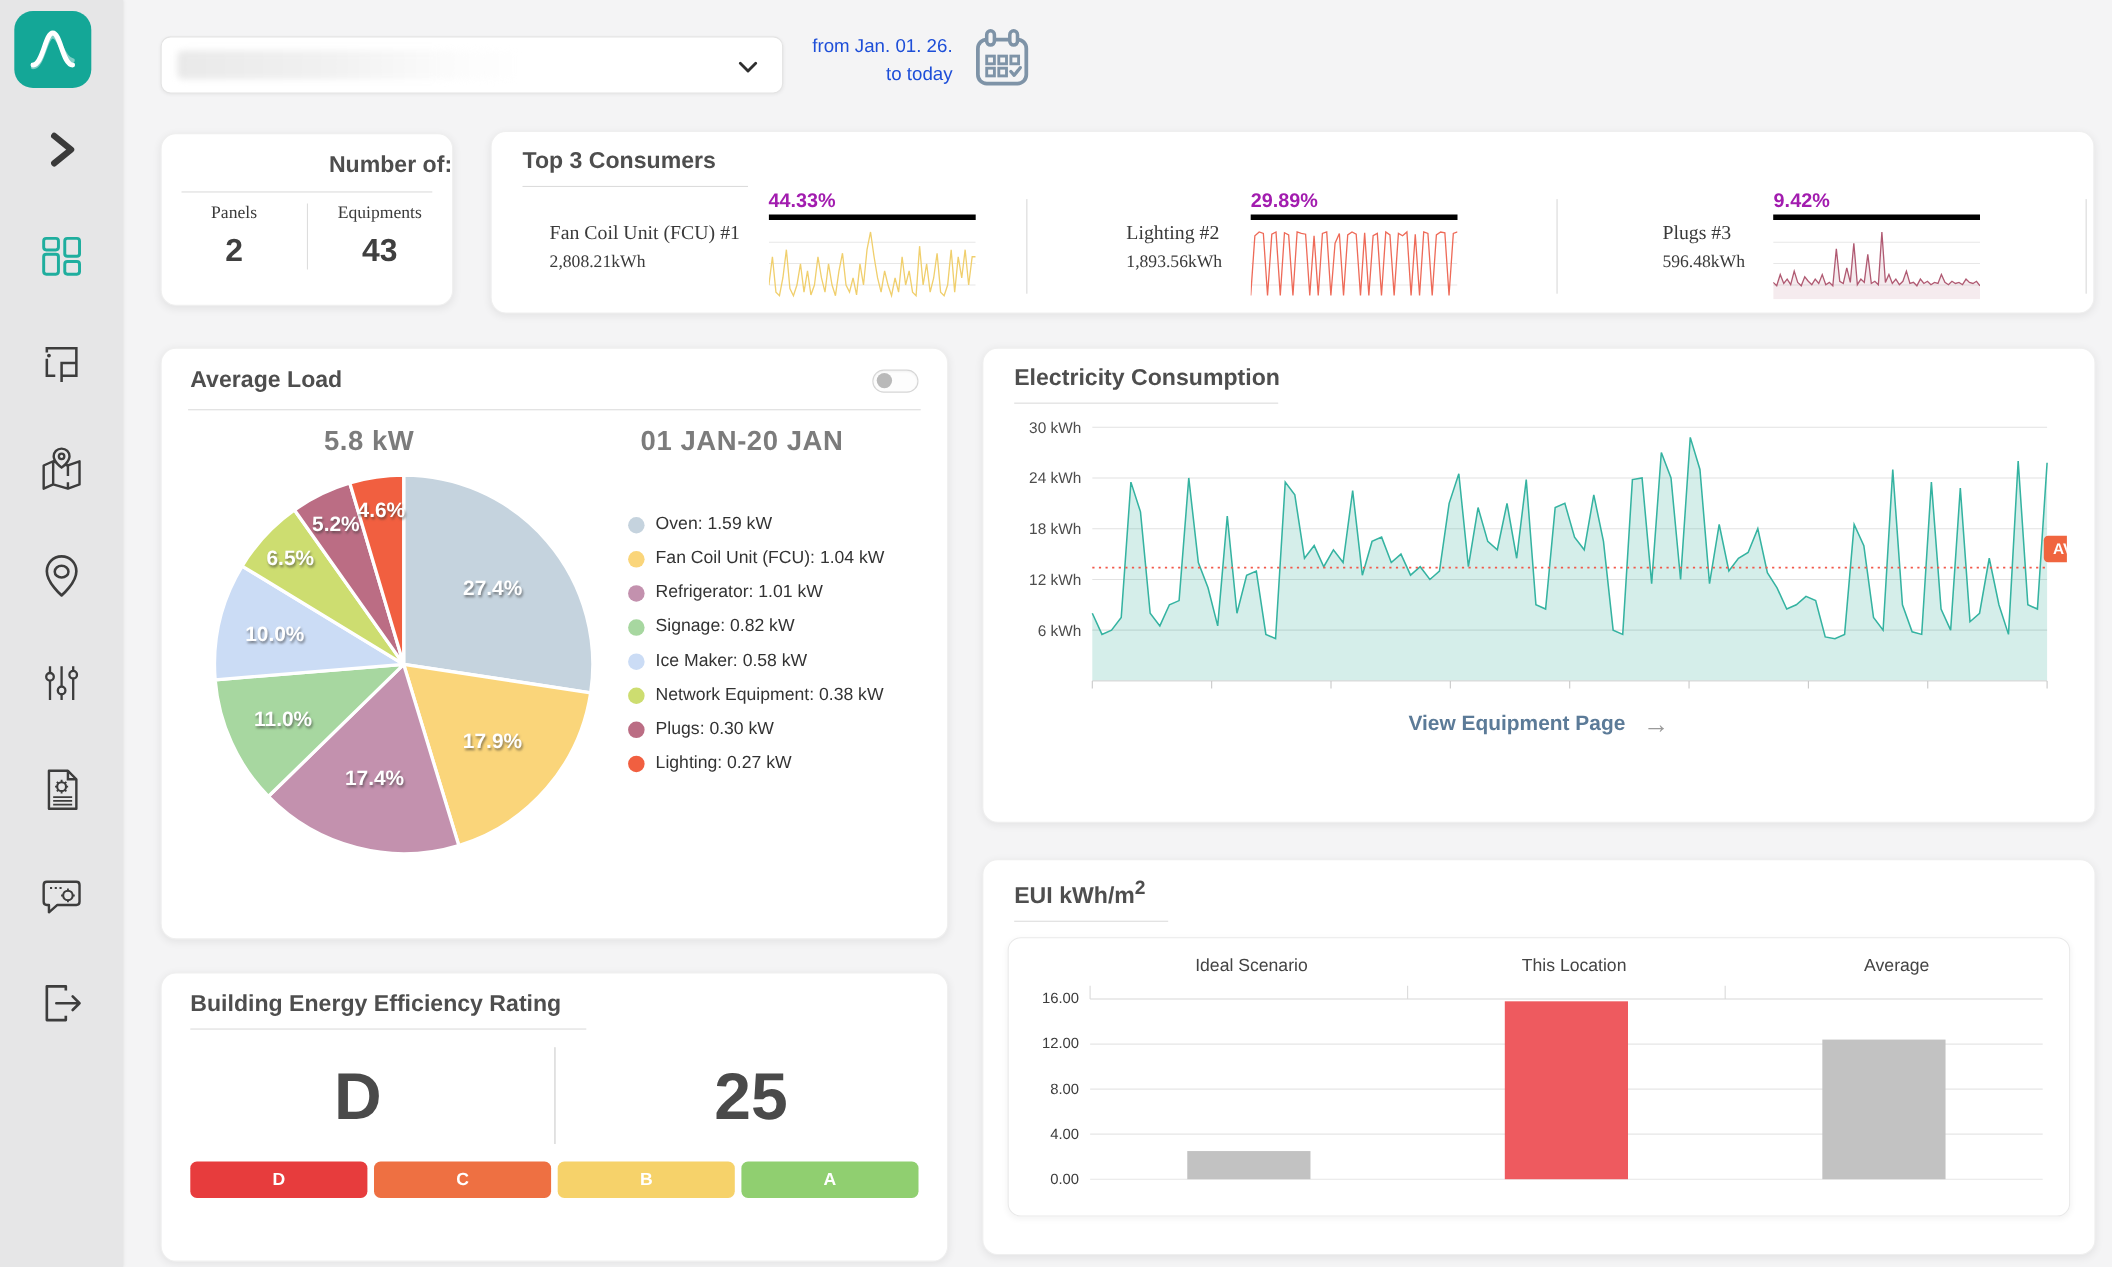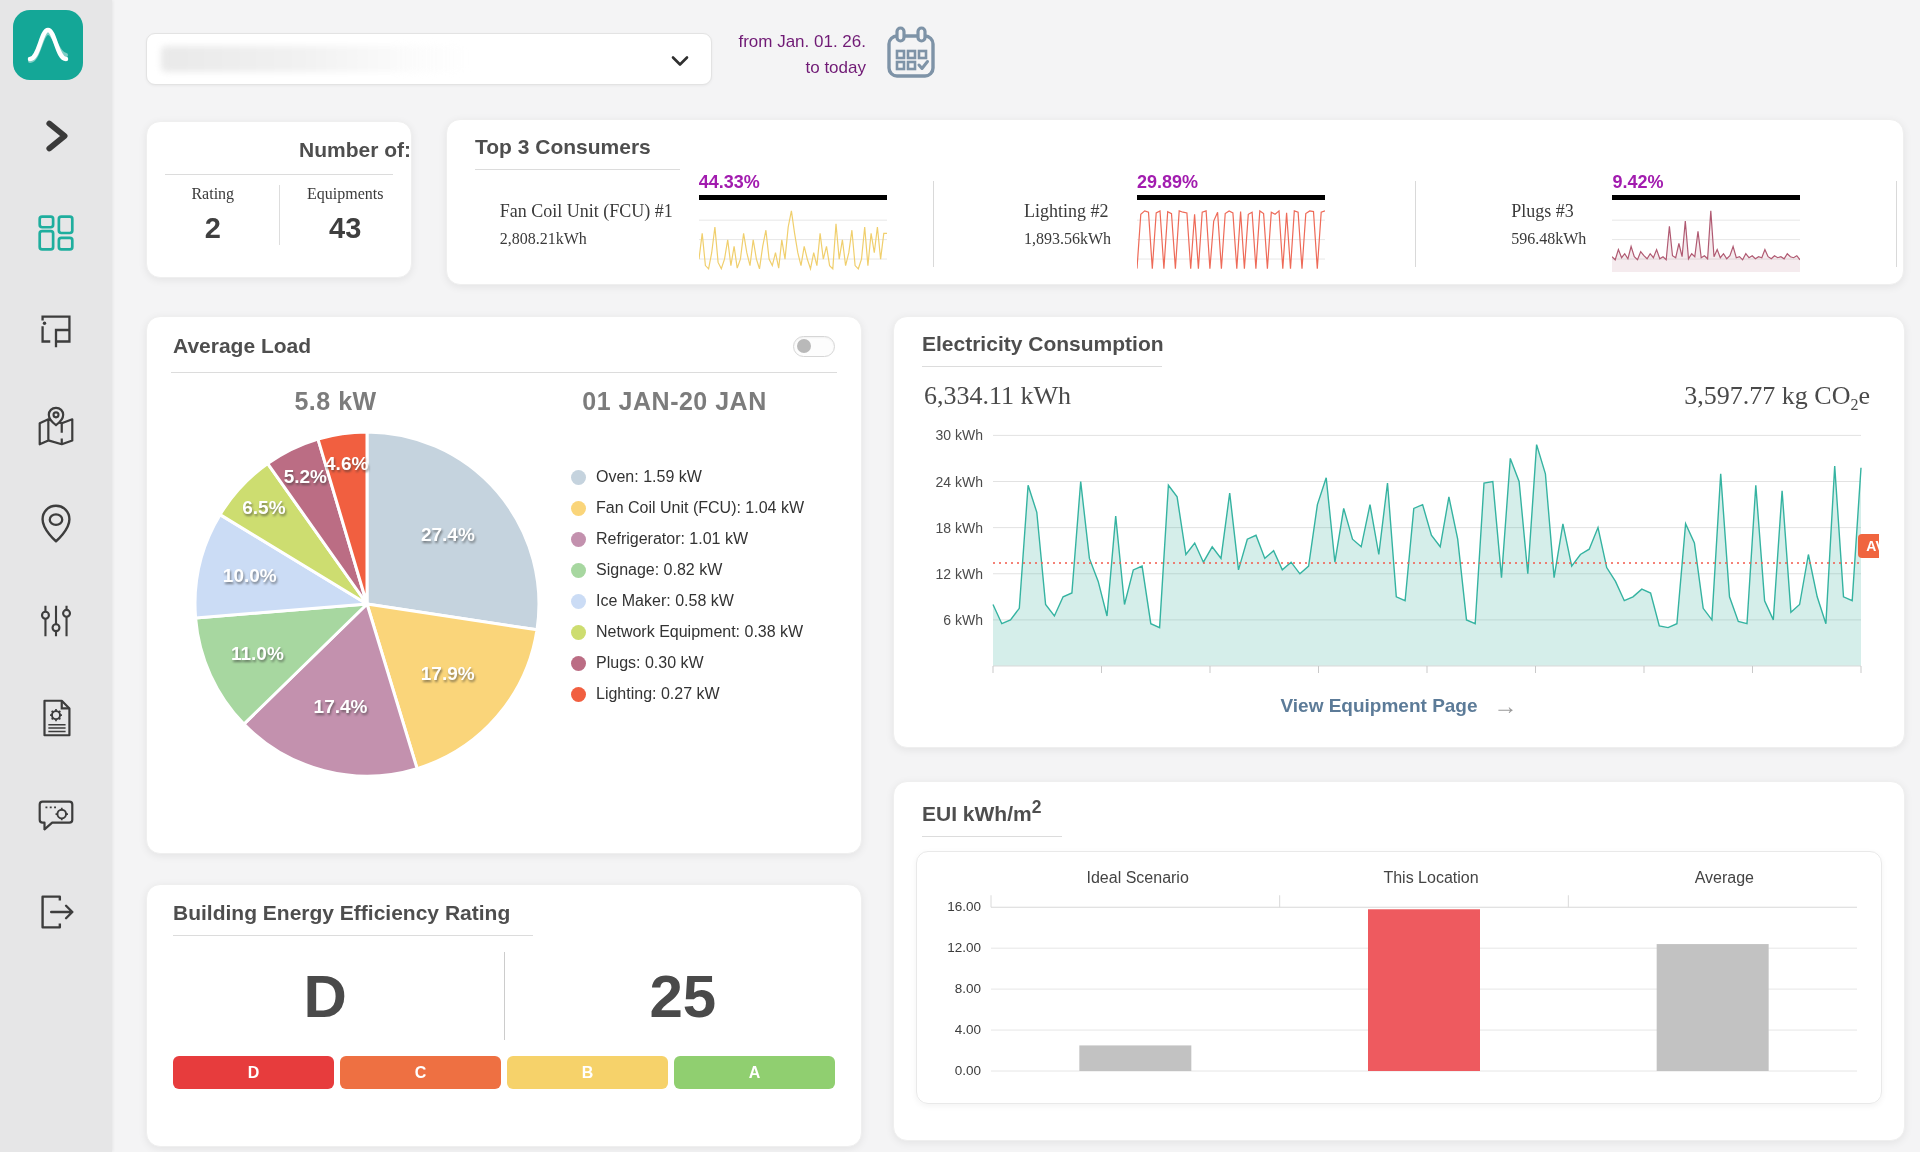--- a/index.html
+++ b/index.html
@@ -18,21 +18,21 @@
 
   
   .select-box { position:absolute; left:146px; top:33px; width:566px; height:52px; background:#fff;
                 border:1px solid #e3e3e3; border-radius:9px; box-shadow:0 1px 3px rgba(0,0,0,.05);
                 display:flex; align-items:center; cursor:pointer; }
   .select-blur { margin-left:14px; width:310px; height:26px; border-radius:5px;
                  background:linear-gradient(90deg,#e9e9e9 0%,#f1f1f1 45%,#fafafa 75%,rgba(255,255,255,0) 100%);
                  filter:blur(3px); }
   .select-chevron { position:absolute; right:20px; top:16px; }
   .date-range { position:absolute; left:700px; top:29px; width:166px; text-align:right; font-size:17px;
-                color:#701a75; line-height:1.55; }
+                color:#1d4ed8; line-height:1.55; }
   .calendar-btn { position:absolute; left:882px; top:24px; width:58px; height:60px; cursor:pointer; }
 
   
   .card { position:absolute; background:#fff; border-radius:14px; border:1px solid #efefef;
           box-shadow:0 2px 8px rgba(0,0,0,.07); }
   .card-title { font-size:21px; font-weight:bold; color:#4e4e4e; }
   .title-rule { border:none; border-top:1px solid #dcdcdc; }
 
   
   .card-number { left:146px; top:121px; width:266px; height:157px; }
@@ -213,21 +213,21 @@
       <rect x="26" y="38" width="7" height="7" fill="none" stroke="#7e93a7" stroke-width="2.6"></rect>
       <path d="M37 41 L40 44.5 L45.5 37.5" fill="none" stroke="#7e93a7" stroke-width="3" stroke-linecap="round" stroke-linejoin="round"></path>
     </svg>
   </div>
 
   <div class="card card-number">
     <div class="card-title">Number of:</div>
     <hr class="title-rule">
     <div class="num-cols">
         <div class="num-col">
-          <div class="num-label">Rating</div>
+          <div class="num-label">Panels</div>
                      <div class="num-value">2</div>
         </div>
         <div class="num-col">
           <div class="num-label">Equipments</div>
                      <div class="num-value">43</div>
         </div>
       </div>
   </div>
 
   <div class="card card-top3">
@@ -341,24 +341,20 @@
             <span class="legend-dot" style="background: rgb(241, 95, 64);"></span>
             <span class="legend-text">Lighting: 0.27 kW</span>
           </li>
         </ul>
     </div>
   </div>
 
   <div class="card card-elec">
     <div class="card-title">Electricity Consumption</div>
     <hr class="title-rule">
-    <div class="elec-stats">
-      <span>6,334.11 kWh</span>
-      <span><span>3,597.77 kg CO</span><sub>2</sub><span>e</span></span>
-    </div>
     <div>
         <svg width="960" height="258" class="elec-chart">
           <line x1="74" y1="15.375" x2="942" y2="15.375" stroke="#e2e2e2" stroke-width="1"></line>
           <text x="64" y="20.375" text-anchor="end" font-size="14" fill="#4c4c4c">30 kWh</text>
           <line x1="74" y1="61.5" x2="942" y2="61.5" stroke="#e2e2e2" stroke-width="1"></line>
           <text x="64" y="66.5" text-anchor="end" font-size="14" fill="#4c4c4c">24 kWh</text>
           <line x1="74" y1="107.625" x2="942" y2="107.625" stroke="#e2e2e2" stroke-width="1"></line>
           <text x="64" y="112.625" text-anchor="end" font-size="14" fill="#4c4c4c">18 kWh</text>
           <line x1="74" y1="153.75" x2="942" y2="153.75" stroke="#e2e2e2" stroke-width="1"></line>
           <text x="64" y="158.75" text-anchor="end" font-size="14" fill="#4c4c4c">12 kWh</text>

